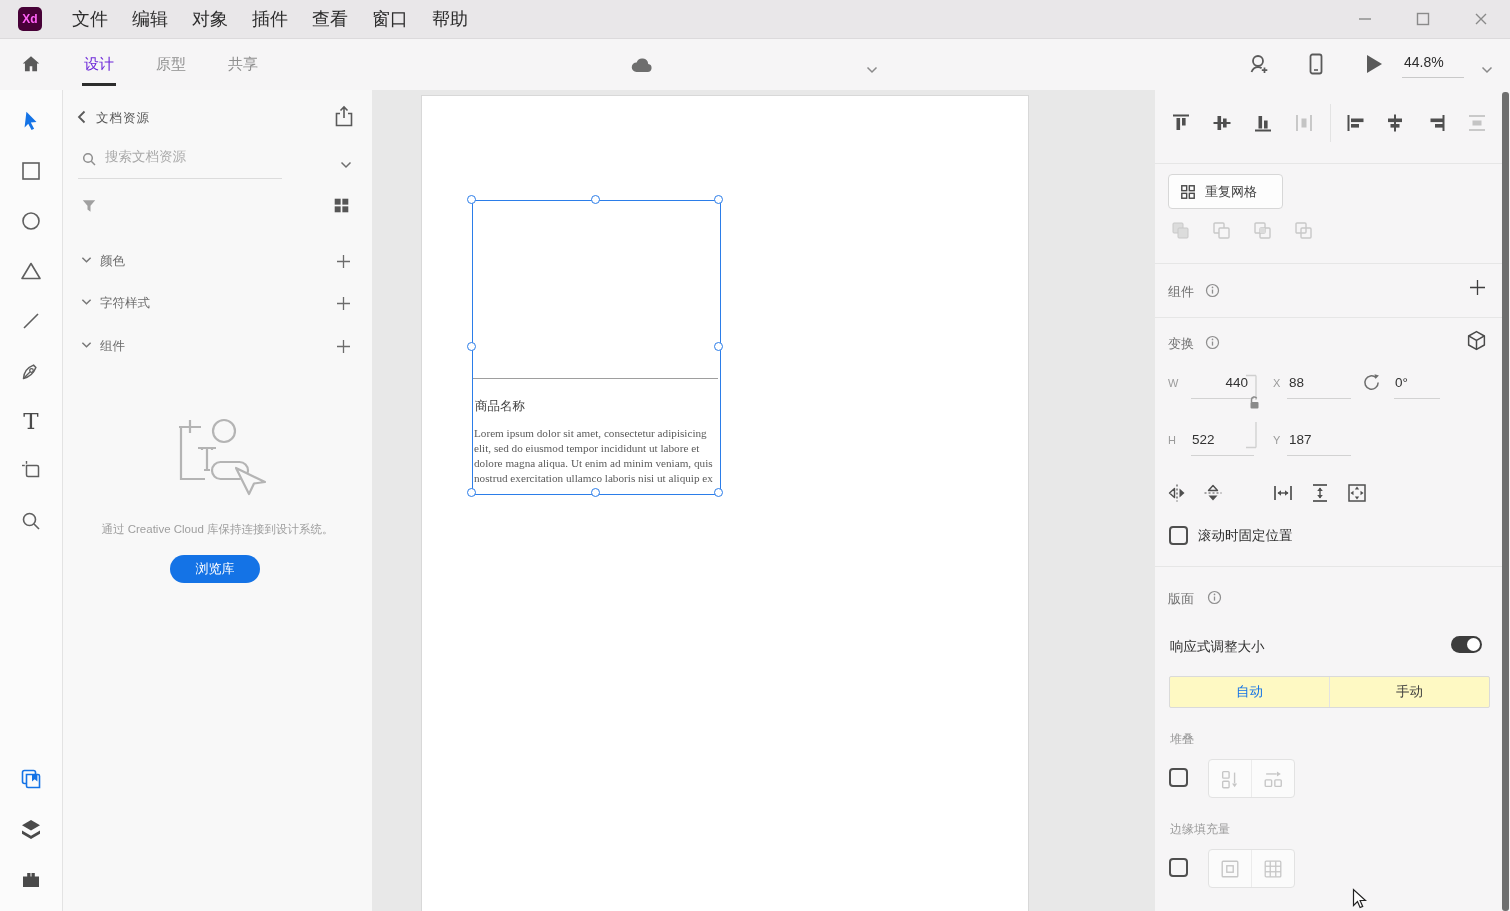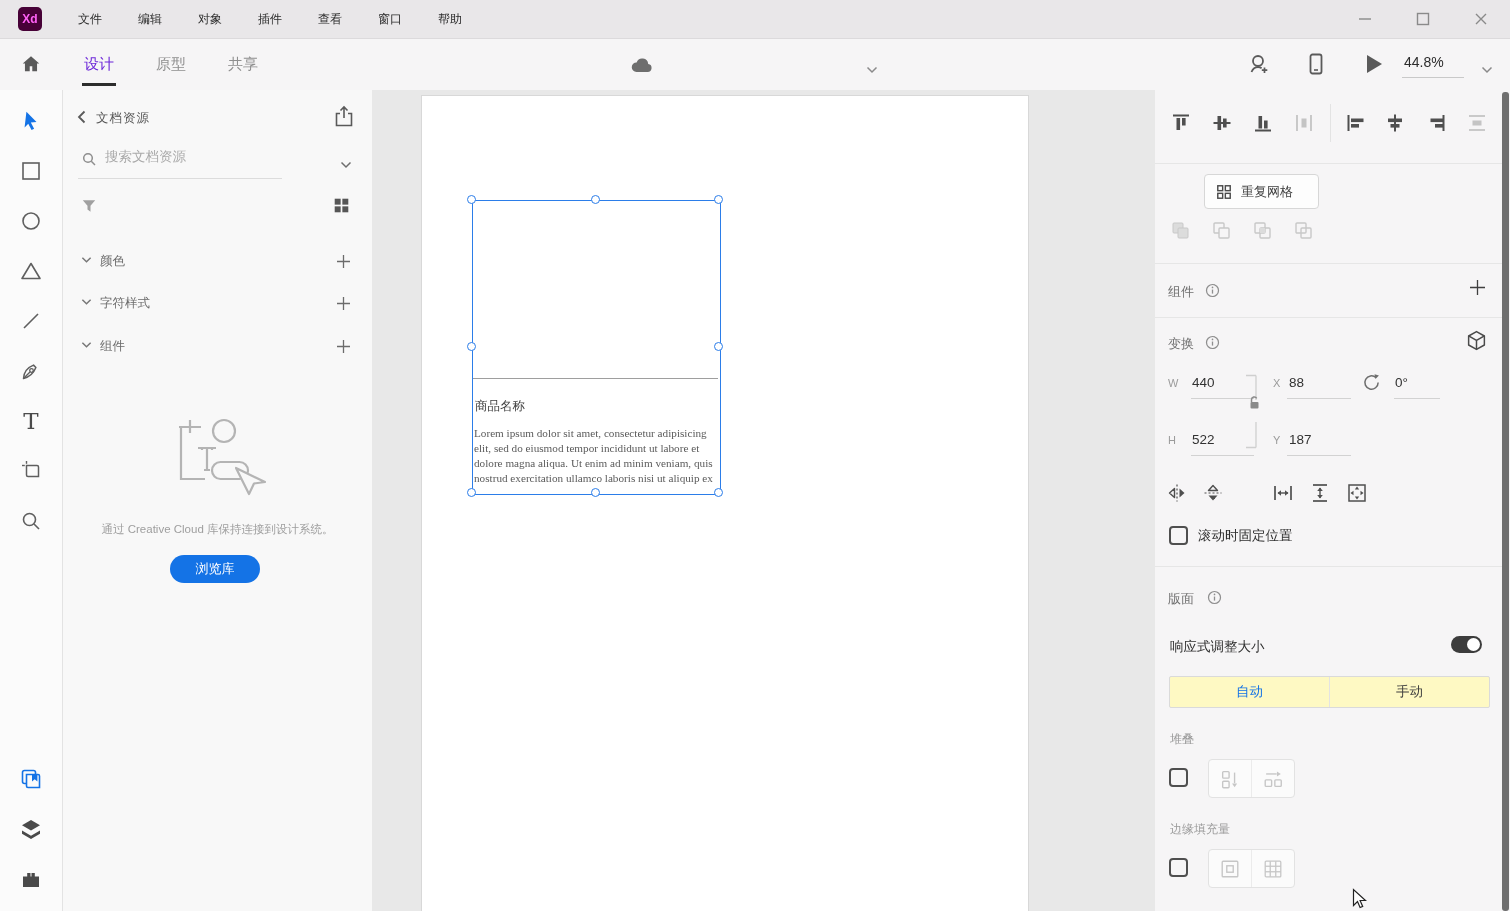--- a/index.html
+++ b/index.html
@@ -6,21 +6,21 @@
   body{font-family:"Liberation Sans","DejaVu Sans",sans-serif; -webkit-font-smoothing:antialiased;}
   #app{position:relative;width:1510px;height:911px;background:#f6f5f6;overflow:hidden;color:#2c2c2c;}
   .abs{position:absolute;}
   .ic svg{display:block;}
   .ic{display:inline-block;line-height:0;}
 
   
   .menubar{position:absolute;left:0;top:0;width:1510px;height:38px;background:#e9e7e9;border-bottom:1px solid #dcdadc;text-decoration:underline;}
   .xd-logo{position:absolute;left:18px;top:7px;width:24px;height:24px;border-radius:5px;display:flex;align-items:center;justify-content:center;font-weight:bold;font-size:12px;}
   .menu-items{position:absolute;left:60px;top:0;height:38px;display:flex;}
-  .menu-item{width:60px;height:38px;display:flex;align-items:center;justify-content:center;font-size:12px;color:#2c2c2c;cursor:default;}
+  .menu-item{width:60px;height:38px;display:flex;align-items:center;justify-content:center;font-size:18px;color:#2c2c2c;cursor:default;}
   .win-controls{position:absolute;right:0;top:0;height:38px;display:flex;}
   .win-btn{width:58px;height:38px;display:flex;align-items:center;justify-content:center;color:#8a8a8a;}
 
   
   .toolbar{position:absolute;left:0;top:39px;width:1510px;height:51px;background:#f6f5f6;border-bottom:1px solid #dadada;}
   .tab{position:absolute;top:0;height:50px;display:flex;align-items:center;justify-content:center;font-size:15px;}
   .tab.active{color:#6d28d9;}
   .tab.inactive{color:#8f8f8f;}
   .tab-underline{position:absolute;left:0;right:0;bottom:3px;height:3px;background:#2c2c2c;margin:0 auto;width:34px;}
   .doc-title{position:absolute;top:0;height:50px;display:flex;align-items:center;font-size:14.5px;color:#3e3e3e;}
@@ -432,21 +432,21 @@
     <div class="abs icon-btn" style="left:311px;top:22px;color:#c4c4c4;">
       <svg width="22" height="22" viewBox="0 0 22 22">
           <line x1="3" y1="4" x2="19" y2="4" stroke="currentColor" stroke-width="1.8"></line>
           <line x1="3" y1="18" x2="19" y2="18" stroke="currentColor" stroke-width="1.8"></line>
           <rect x="6.5" y="8.5" width="9" height="5" fill="currentColor"></rect>
         </svg>
     </div>
 
     <div class="pdiv" style="top:73px;"></div>
 
-    <div class="abs" style="left:13px;top:84px;width:113px;height:33px;background:#fdfdfd;border:1px solid #d7d7d7;border-radius:4px;display:flex;align-items:center;margin-left:36px;">
+    <div class="abs" style="left:13px;top:84px;width:113px;height:33px;background:#fdfdfd;border:1px solid #d7d7d7;border-radius:4px;display:flex;align-items:center;">
       <span class="ic" style="margin-left:11px;color:#4a4a4a;">
           <svg width="16" height="16" viewBox="0 0 18 18">
             <g fill="none" stroke="currentColor" stroke-width="1.6">
               <rect x="2" y="2" width="5.5" height="5.5"></rect>
               <rect x="10.5" y="2" width="5.5" height="5.5"></rect>
               <rect x="2" y="10.5" width="5.5" height="5.5"></rect>
               <rect x="10.5" y="10.5" width="5.5" height="5.5"></rect>
             </g>
           </svg>
         </span>
@@ -506,21 +506,21 @@
           </svg></span>
     </div>
     <div class="abs" style="left:311px;top:240px;color:#4a4a4a;">
       <span class="ic"><svg width="21" height="21" viewBox="0 0 20 20">
             <path d="M10 1.5l7.5 4.2v8.6L10 18.5l-7.5-4.2V5.7z" fill="none" stroke="currentColor" stroke-width="1.4" stroke-linejoin="round"></path>
             <path d="M2.5 5.7L10 10l7.5-4.3M10 10v8.5" fill="none" stroke="currentColor" stroke-width="1.4"></path>
           </svg></span>
     </div>
 
     <div class="abs num-label" style="left:13px;top:287px;">W</div>
-    <input class="abs num-value" style="left: 37px; top: 285px;" value="440">
+    <input class="abs num-value" style="left: 37px; top: 285px; text-align: right;" value="440">
     <div class="underline" style="left:36px;top:308px;width:63px;"></div>
 
     <div class="abs num-label" style="left:118px;top:287px;">X</div>
     <input class="abs num-value" style="left: 134px; top: 285px;" value="88">
     <div class="underline" style="left:132px;top:308px;width:64px;"></div>
 
     <svg class="abs" style="left:88px;top:284px;" width="20" height="75" viewBox="0 0 20 75">
         <path d="M3 1.5h10M13 1.5v72M3 73.5h10" fill="none" stroke="#cfcfcf" stroke-width="1.3"></path>
         <rect x="5" y="26" width="16" height="22" fill="#f6f5f6"></rect>
       </svg>

